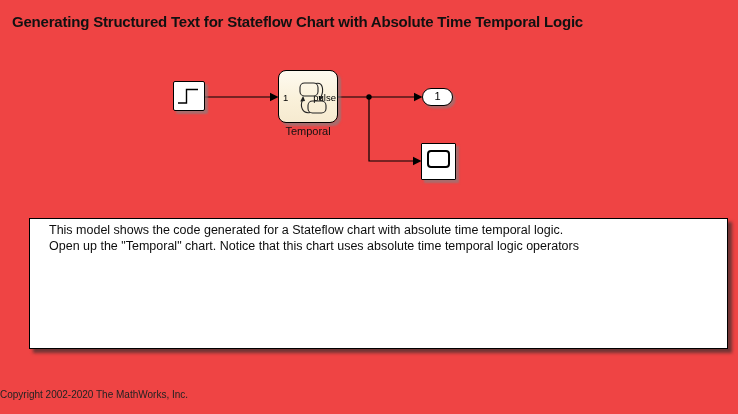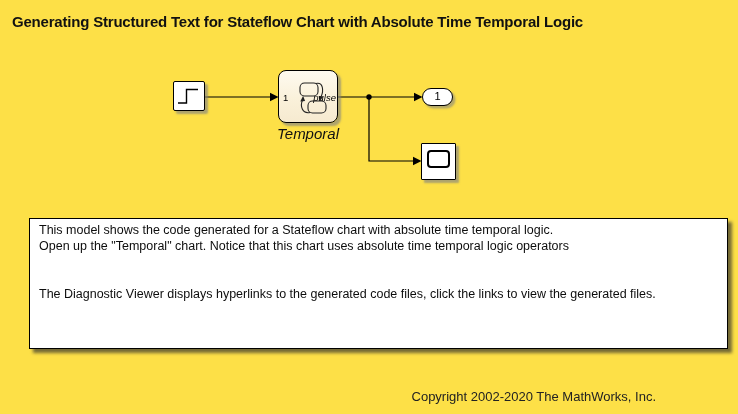--- a/index.html
+++ b/index.html
@@ -2,21 +2,21 @@
 <html><head>
 <meta charset="utf-8">
 <style>
   * { margin: 0; padding: 0; box-sizing: border-box; }
   html, body { background: #ffffff; }
   body { font-family: "Liberation Sans", sans-serif; }
   .canvas {
     position: relative;
     width: 738px;
     height: 414px;
-    background: #fde047;
+    background: #ef4444;
     overflow: hidden;
   }
   .title {
     position: absolute;
     left: 12px;
     top: 13px;
     font-size: 15px;
     font-weight: bold;
     color: #111111;
     letter-spacing: -0.2px;
@@ -48,29 +48,28 @@
   .chart-block .sf-icon { position: absolute; left: 0; top: 0; }
   .port-label {
     position: absolute;
     top: 50%;
     transform: translateY(-50%);
     font-size: 9.5px;
     color: #000000;
     white-space: nowrap;
   }
   .port-label.in  { left: 4px; }
-  .port-label.out { right: 1px; font-style: italic; }
+  .port-label.out { right: 1px; }
 
   .chart-name {
     position: absolute;
     left: 263px; top: 125px; width: 90px;
     text-align: center;
-    font-size: 15px;
+    font-size: 11px;
     color: #111111;
-    font-style: italic;
   }
 
   .outport {
     position: absolute;
     left: 422px; top: 88px; width: 31px; height: 18px;
     background: #ffffff;
     border: 1.5px solid #000000;
     border-radius: 9px;
     box-shadow: 2.5px 2.5px 2px rgba(130,130,130,0.6);
     text-align: center;
@@ -87,36 +86,36 @@
     border-radius: 4px;
     background: #ffffff;
   }
 
   .desc-box {
     position: absolute;
     left: 29px; top: 218px; width: 699px; height: 131px;
     background: #ffffff;
     border: 1px solid #000000;
     box-shadow: 4px 4px 3px rgba(45,45,45,0.65);
-    padding: 3px 5px 0 9px;
+    padding: 3px 5px 0 19px;
     overflow: hidden;
   }
   .desc-line {
     font-size: 12.5px;
     line-height: 16px;
     height: 16px;
     color: #0d0d0d;
     white-space: nowrap;
   }
 
   .copyright {
     position: absolute;
     left: 0; top: 389px; width: 656px;
-    text-align: right;
-    font-size: 13px;
+    text-align: left;
+    font-size: 10px;
     color: #222222;
   }
 </style>
 </head>
 <body>
 
 <div class="canvas">
 
   <h1 class="title">Generating Structured Text for Stateflow Chart with Absolute Time Temporal Logic</h1>
 
@@ -162,18 +161,17 @@
 
   <div class="block scope-block">
     <div class="scope-screen"></div>
   </div>
 
   <div class="desc-box">
     <div class="desc-line">This model shows the code generated for a Stateflow chart with absolute time temporal logic.</div>
     <div class="desc-line">Open up the "Temporal" chart. Notice that this chart uses absolute time temporal logic operators</div>
     <div class="desc-line"></div>
     <div class="desc-line"></div>
-    <div class="desc-line">The Diagnostic Viewer displays hyperlinks to the generated code files, click the links to view the generated files.</div>
   </div>
 
   <div class="copyright">Copyright 2002-2020 The MathWorks, Inc.</div>
 
 </div>
 
 </body></html>

